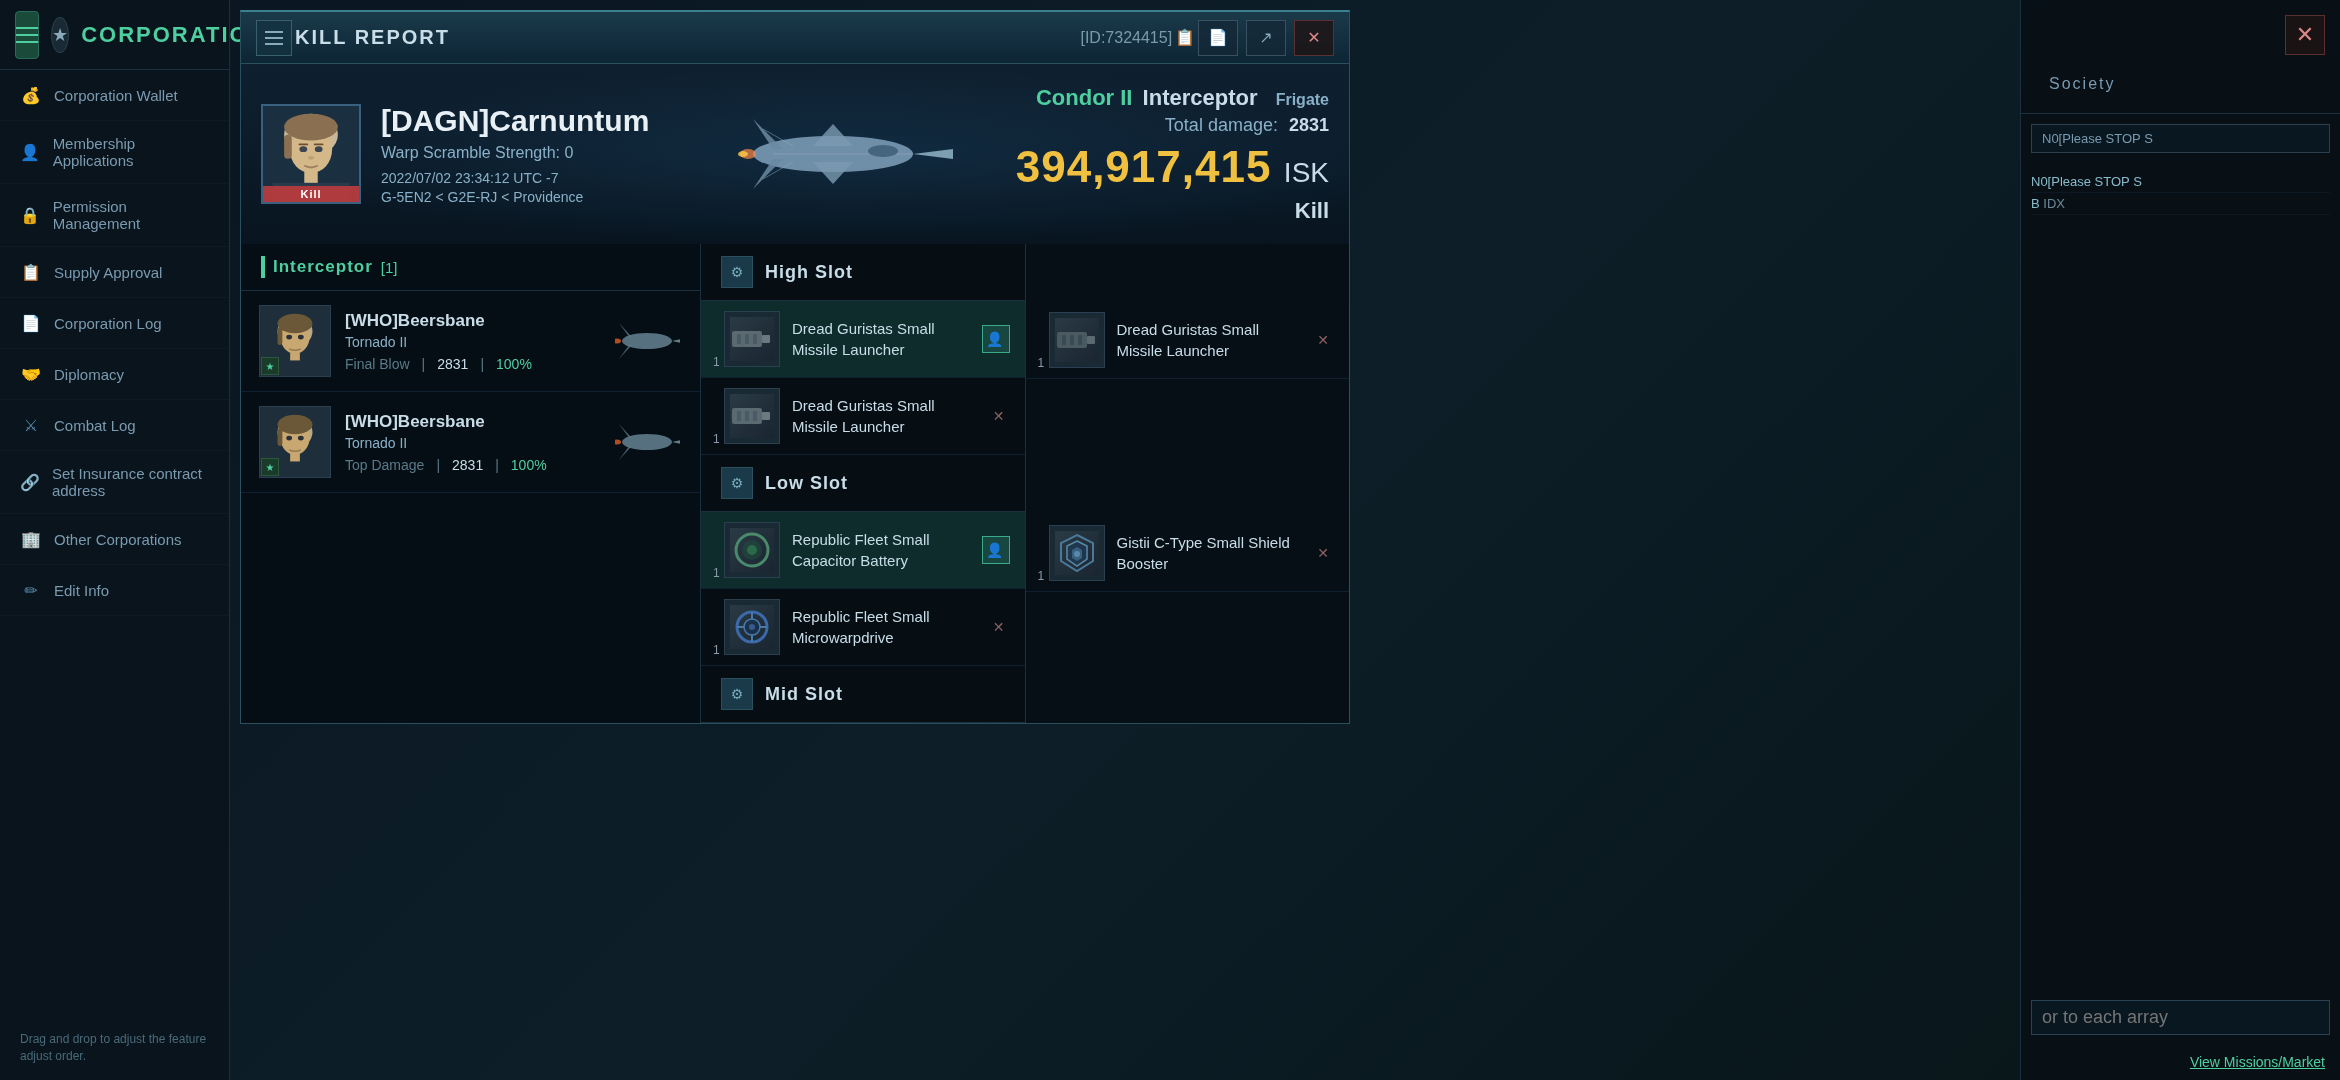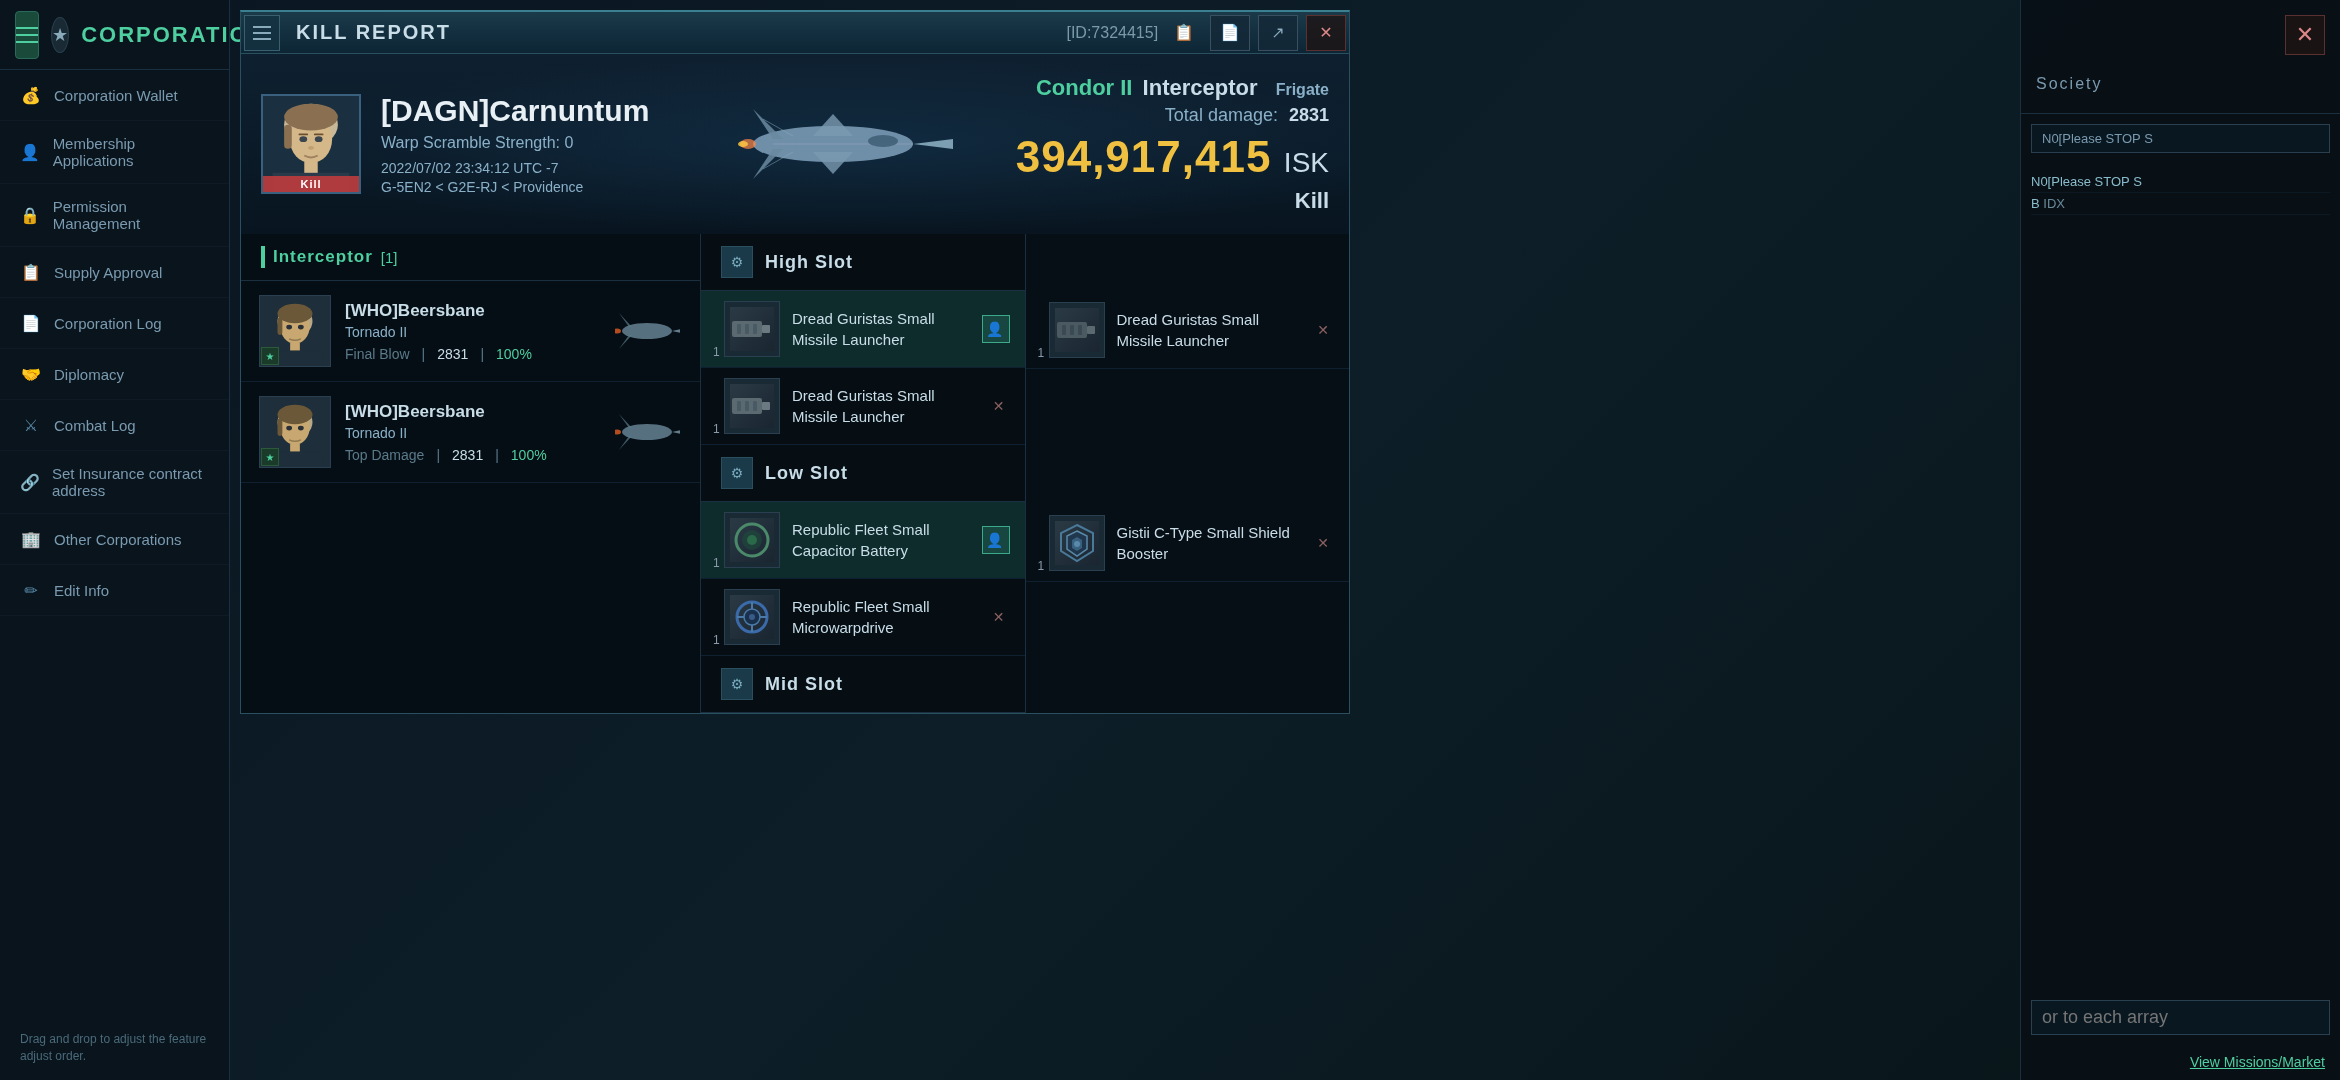--- a/index.html
+++ b/index.html
@@ -128,23 +128,23 @@
       width: 1110px;
       background: rgba(8, 18, 24, 0.97);
       border: 1px solid #2a5060;
       border-top: 2px solid #3a8090;
     }
 
     .kill-report-titlebar {
       display: flex;
       align-items: center;
       background: linear-gradient(180deg, #1a3a4a 0%, #0d2535 100%);
-      padding: 0 3px;
-      height: 42px;
-      gap: 16px;
+      padding: 0 15px;
+      height: 52px;
+      gap: 3px;
       border-bottom: 1px solid #2a5060;
     }
 
     .titlebar-menu {
       width: 36px;
       height: 36px;
       background: rgba(20, 50, 65, 0.8);
       border: 1px solid #3a6070;
       display: flex;
       flex-direction: column;
@@ -1036,21 +1036,21 @@
         </div>
       </div>
 
     </div>
   </div>
 
   <div style="position:absolute; right:0; top:0; width:320px; height:100%; background:rgba(8,16,22,0.95); border-left:1px solid #1a3040;">
 
     <div class="close-main-btn">✕</div>
 
-    <div style="padding:20px 15px; border-bottom:1px solid #1a3040; margin-top:55px;">
+    <div style="padding:20px 28px; border-bottom:1px solid #1a3040; margin-top:55px;">
       <span style="color:#7a9ab0; font-size:16px; letter-spacing:2px;">Society</span>
     </div>
 
     <div class="right-input-area">
       <input class="right-input" type="text" value="N0[Please STOP S" style="">
     </div>
 
     <div class="right-chat-items">
       <div class="chat-item">
         <span class="chat-name">N0[Please STOP S</span>

